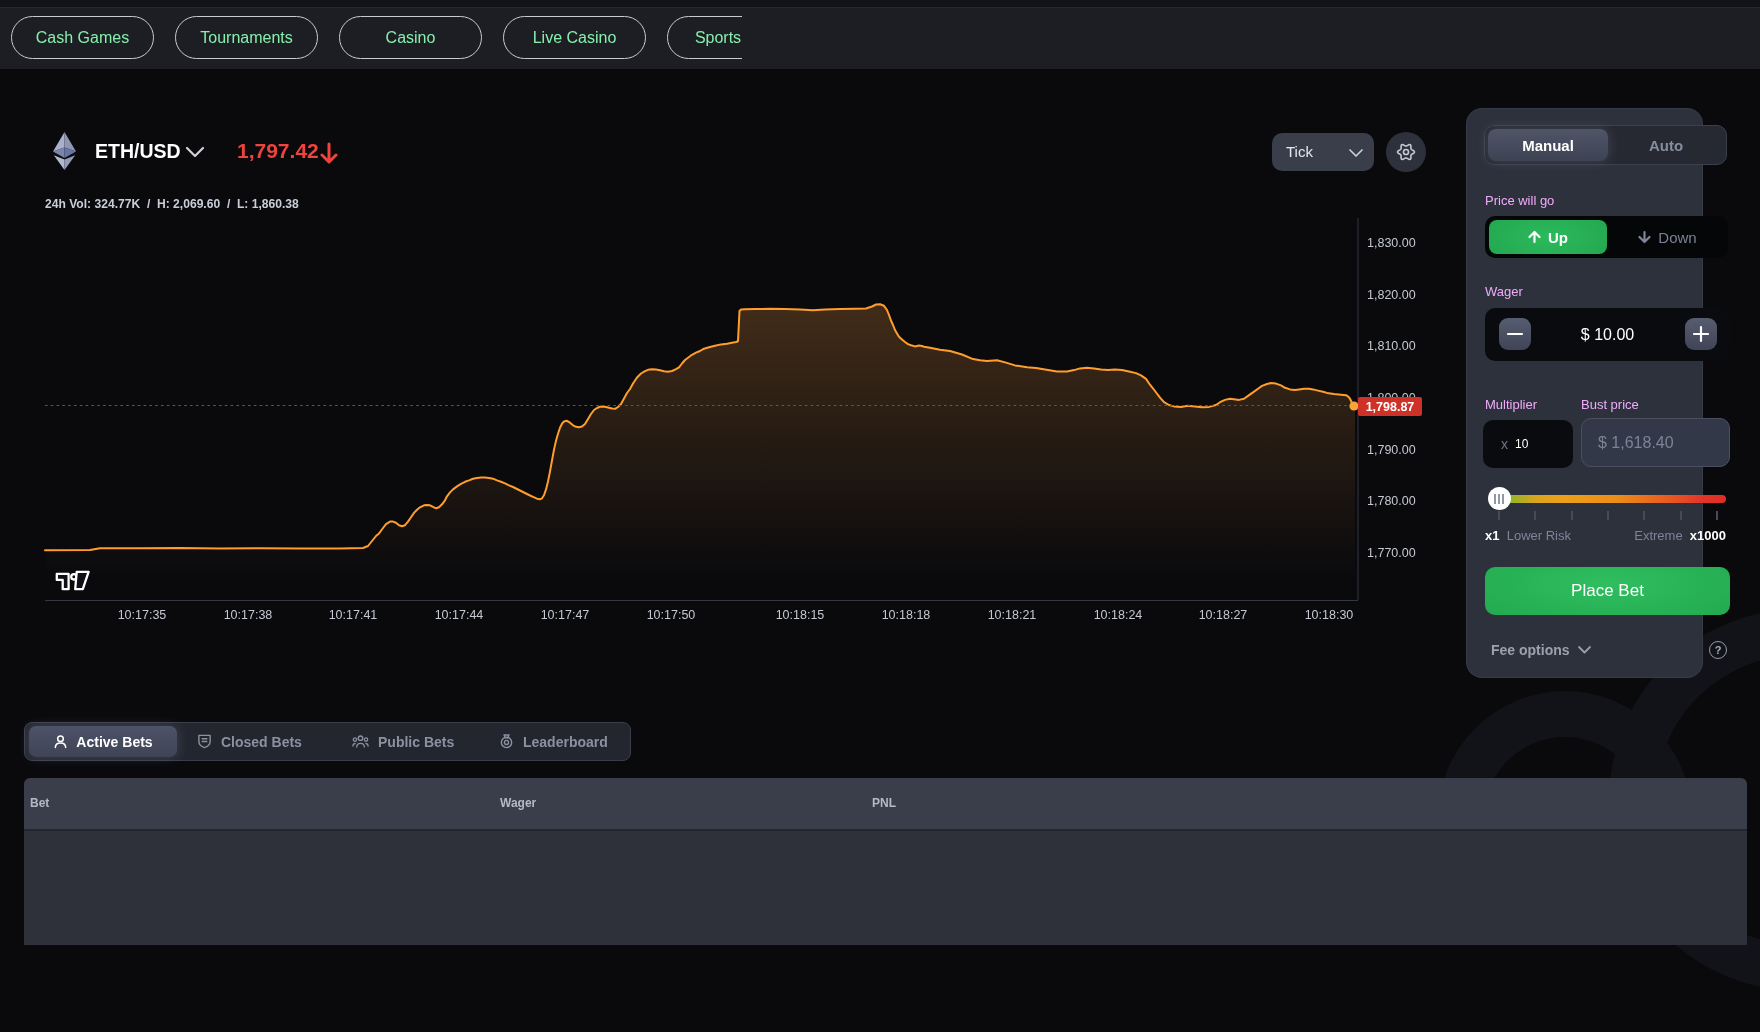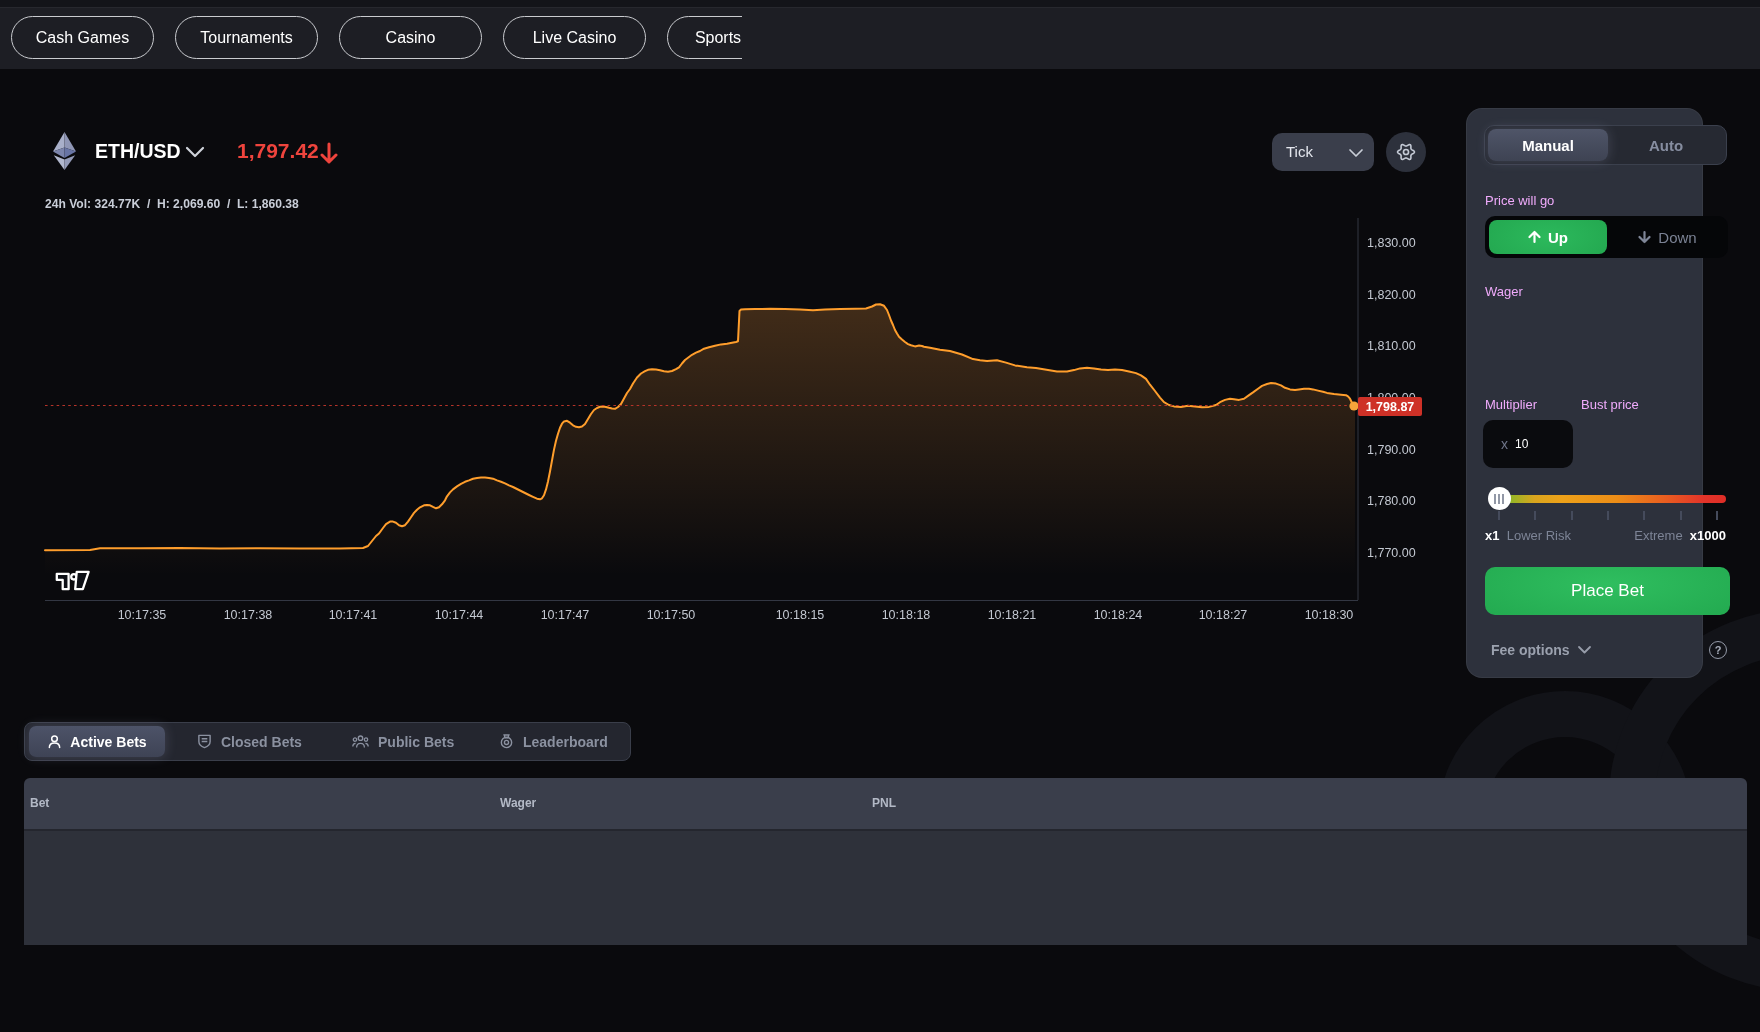--- a/index.html
+++ b/index.html
@@ -4,21 +4,21 @@
 <style>
   * { margin:0; padding:0; box-sizing:border-box; }
   html,body { width:1760px; height:1032px; background:#0a0a0d; overflow:hidden;
     font-family:"Liberation Sans", sans-serif; position:relative; }
   .abs { position:absolute; }
 
   
   .nav { position:absolute; left:0; top:0; width:1760px; height:69px; background:#1d1e24; }
   .navstrip { position:absolute; left:0; top:0; width:1760px; height:8px; background:#131419; border-bottom:1px solid #27282e; }
   .pill { position:absolute; top:16px; height:43px; border:1.5px solid #c9cbcf; border-radius:22px;
-    color:#ffffff; font-size:16px; display:flex; align-items:center; justify-content:center; }
+    color:#86efac; font-size:16px; display:flex; align-items:center; justify-content:center; }
   .sportswrap { position:absolute; left:667px; top:0; width:75px; height:69px; overflow:hidden; }
 
   
   .sym { position:absolute; left:95px; top:140px; font-size:19.5px; font-weight:bold; color:#fff; }
   .price { position:absolute; left:237px; top:139px; font-size:21px; font-weight:bold; color:#ef443d; }
   .vol { position:absolute; left:45px; top:196px; font-size:13px; font-weight:bold; color:#c9ced8;
     transform:scaleX(.93); transform-origin:0 0; }
   .ticksel { position:absolute; left:1272px; top:133px; width:102px; height:38px; background:#3a3e4b; border-radius:10px; }
   .ticksel span{ position:absolute; left:14px; top:10px; font-size:15px; color:#e4e7ee;}
   .gearbtn { position:absolute; left:1386px; top:132px; width:40px; height:40px; background:#2d313c; border-radius:50%;
@@ -66,21 +66,21 @@
     background:radial-gradient(120% 180% at 50% 35%, #2fbe5f 0%, #23aa50 55%, #1d9b46 100%);
     color:#fff; font-weight:normal; font-size:17px; display:flex; align-items:center; justify-content:center; }
   .feerow { position:absolute; left:24px; top:532px; width:236px; display:flex; align-items:center; }
   .feerow .t { color:#9ba1ae; font-weight:bold; font-size:14px; }
   .help { margin-left:auto; width:18px; height:18px; border:1.6px solid #959ba9; border-radius:50%;
     color:#a8aebb; font-size:11px; font-weight:bold; display:flex; align-items:center; justify-content:center; }
 
   
   .tabs { position:absolute; left:24px; top:722px; width:607px; height:39px; background:#24262f;
     border:1px solid #3a3e4a; border-radius:8px; }
-  .tab-on { position:absolute; left:4px; top:3px; width:136px; height:31px; border-radius:7px;
+  .tab-on { position:absolute; left:4px; top:3px; width:148px; height:31px; border-radius:7px;
     background:linear-gradient(180deg,#4d5368,#3e4355); box-shadow:0 0 12px 1px rgba(190,200,235,.16);
     color:#fff; font-weight:bold; font-size:14px; display:flex; align-items:center; justify-content:center; gap:8px;}
   .tab { position:absolute; top:0; height:37px; color:#8b91a0; font-weight:bold; font-size:14px;
     display:flex; align-items:center; gap:9px; }
 
   
   .thead { position:absolute; left:24px; top:778px; width:1723px; height:51px; background:#3a3e4b;
     border-radius:6px 6px 0 0; color:#b3b9c6; font-weight:bold; font-size:12px; }
   .thead span { position:absolute; top:18px; }
   .tbody { position:absolute; left:24px; top:829px; width:1723px; height:116px; background:#2e313a;
@@ -199,26 +199,40 @@
           <path d="M6.5,12 V2 M1.5,7 L6.5,2 L11.5,7" fill="none" stroke="#fff" stroke-width="2.2" stroke-linecap="round" stroke-linejoin="round"></path>
         </svg>
       Up</div>
     <div class="downlbl">
       <svg width="13" height="14" viewBox="0 0 13 14">
           <path d="M6.5,2 V12 M1.5,7 L6.5,12 L11.5,7" fill="none" stroke="#7f8698" stroke-width="2.2" stroke-linecap="round" stroke-linejoin="round"></path>
         </svg>
       Down</div>
   </div>
   <div class="plabel" style="top:175px;">Wager</div>
+  <div class="wagerbox">
+    <div class="wagerval">$ 10.00</div>
+    <div class="mbtn" style="left:14px;">
+      <svg width="32" height="32" viewBox="0 0 32 32">
+          <path d="M9,16 H23" stroke="#fff" stroke-width="2.2" stroke-linecap="round"></path>
+        </svg>
+    </div>
+    <div class="mbtn" style="right:13px;">
+      <svg width="32" height="32" viewBox="0 0 32 32">
+          <path d="M9,16 H23 M16,9 V23" stroke="#fff" stroke-width="2.2" stroke-linecap="round"></path>
+        </svg>
+    </div>
+  </div>
   <div class="plabel" style="top:288px;">Multiplier</div>
   <div class="plabel" style="left:114px;top:288px;">Bust price</div>
   <div class="multbox">
       <span style="color:#6f7589;font-size:14px;">x</span>
       <span style="color:#fff;font-size:12px;">10</span>
     </div>
+  <div class="bustbox">$ 1,618.40</div>
   <div class="strack"></div>
   <div class="stick" style="left:31px;"></div>
   <div class="stick" style="left:67px;"></div>
   <div class="stick" style="left:104px;"></div>
   <div class="stick" style="left:140px;"></div>
   <div class="stick" style="left:176px;"></div>
   <div class="stick" style="left:213px;"></div>
   <div class="stick" style="left:249px;"></div>
   <div class="sthumb">
       <i></i>

